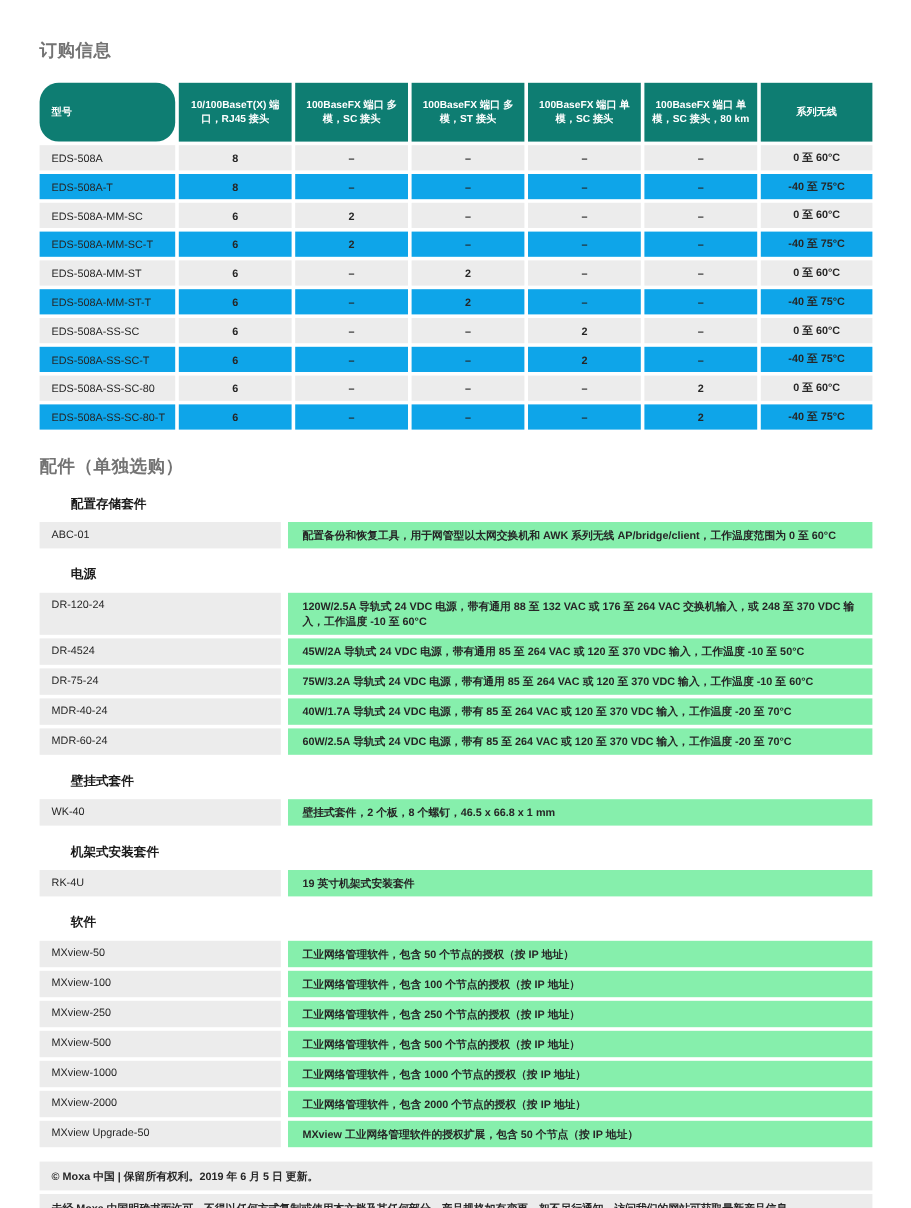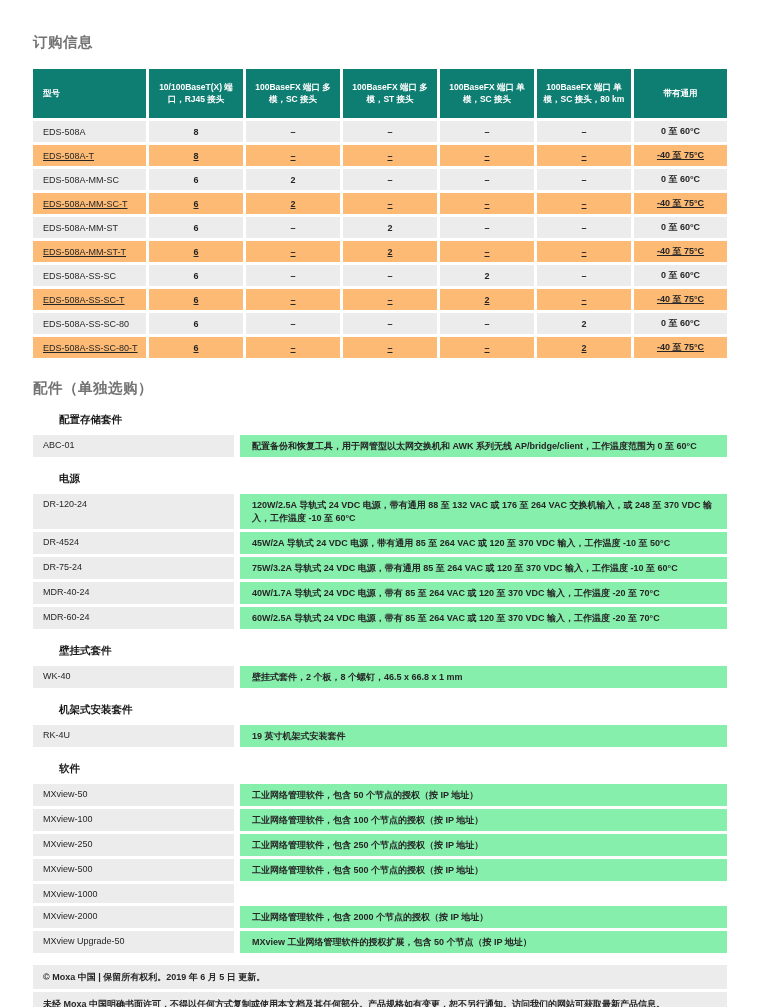--- a/index.html
+++ b/index.html
@@ -30,31 +30,31 @@
     background: #0e7d72;
     color: #ffffff;
     font-size: 8.5px;
     font-weight: bold;
     height: 49px;
     vertical-align: middle;
     text-align: center;
     padding: 3px 5px;
     line-height: 1.3;
   }
-  table.order-table th:first-child { text-align: left; padding-left: 10px; }
+  table.order-table th:first-child { text-align: left; padding-left: 10px; border-radius: 16px; }
   table.order-table td {
     height: 21px;
     font-size: 9px;
     vertical-align: middle;
     text-align: center;
     font-weight: bold;
     padding: 2px 4px;
   }
   table.order-table tr.light td { background: #ececec; }
-  table.order-table tr.dark td  { background: #fdba74; text-decoration: underline; }
+  table.order-table tr.dark td  { background: #0ea5e9; }
   table.order-table td.model-cell {
     text-align: left;
     padding-left: 10px;
     font-weight: normal;
   }
 
   
   .group-name {
     font-size: 10.5px;
     font-weight: bold;
@@ -112,21 +112,21 @@
       <col style="width:93px">
     </colgroup>
     <thead>
       <tr id="order-head">
           <th>型号</th>
           <th>10/100BaseT(X) 端口，RJ45 接头</th>
           <th>100BaseFX 端口 多模，SC 接头</th>
           <th>100BaseFX 端口 多模，ST 接头</th>
           <th>100BaseFX 端口 单模，SC 接头</th>
           <th>100BaseFX 端口 单模，SC 接头，80 km</th>
-          <th>带有通用</th>
+          <th>系列无线</th>
         </tr>
     </thead>
     <tbody id="order-body">
         <tr class="light">
           <td class="model-cell">EDS-508A</td>
           <td class="val-cell">8</td>
           <td class="val-cell">–</td>
           <td class="val-cell">–</td>
           <td class="val-cell">–</td>
           <td class="val-cell">–</td>
@@ -267,20 +267,21 @@
       <div class="acc-row">
         <div class="acc-model">MXview-250</div>
         <div class="acc-desc">工业网络管理软件，包含 250 个节点的授权（按 IP 地址）</div>
       </div>
       <div class="acc-row">
         <div class="acc-model">MXview-500</div>
         <div class="acc-desc">工业网络管理软件，包含 500 个节点的授权（按 IP 地址）</div>
       </div>
       <div class="acc-row">
         <div class="acc-model">MXview-1000</div>
+        <div class="acc-desc">工业网络管理软件，包含 1000 个节点的授权（按 IP 地址）</div>
       </div>
       <div class="acc-row">
         <div class="acc-model">MXview-2000</div>
         <div class="acc-desc">工业网络管理软件，包含 2000 个节点的授权（按 IP 地址）</div>
       </div>
       <div class="acc-row">
         <div class="acc-model">MXview Upgrade-50</div>
         <div class="acc-desc">MXview 工业网络管理软件的授权扩展，包含 50 个节点（按 IP 地址）</div>
       </div>
     </div>

